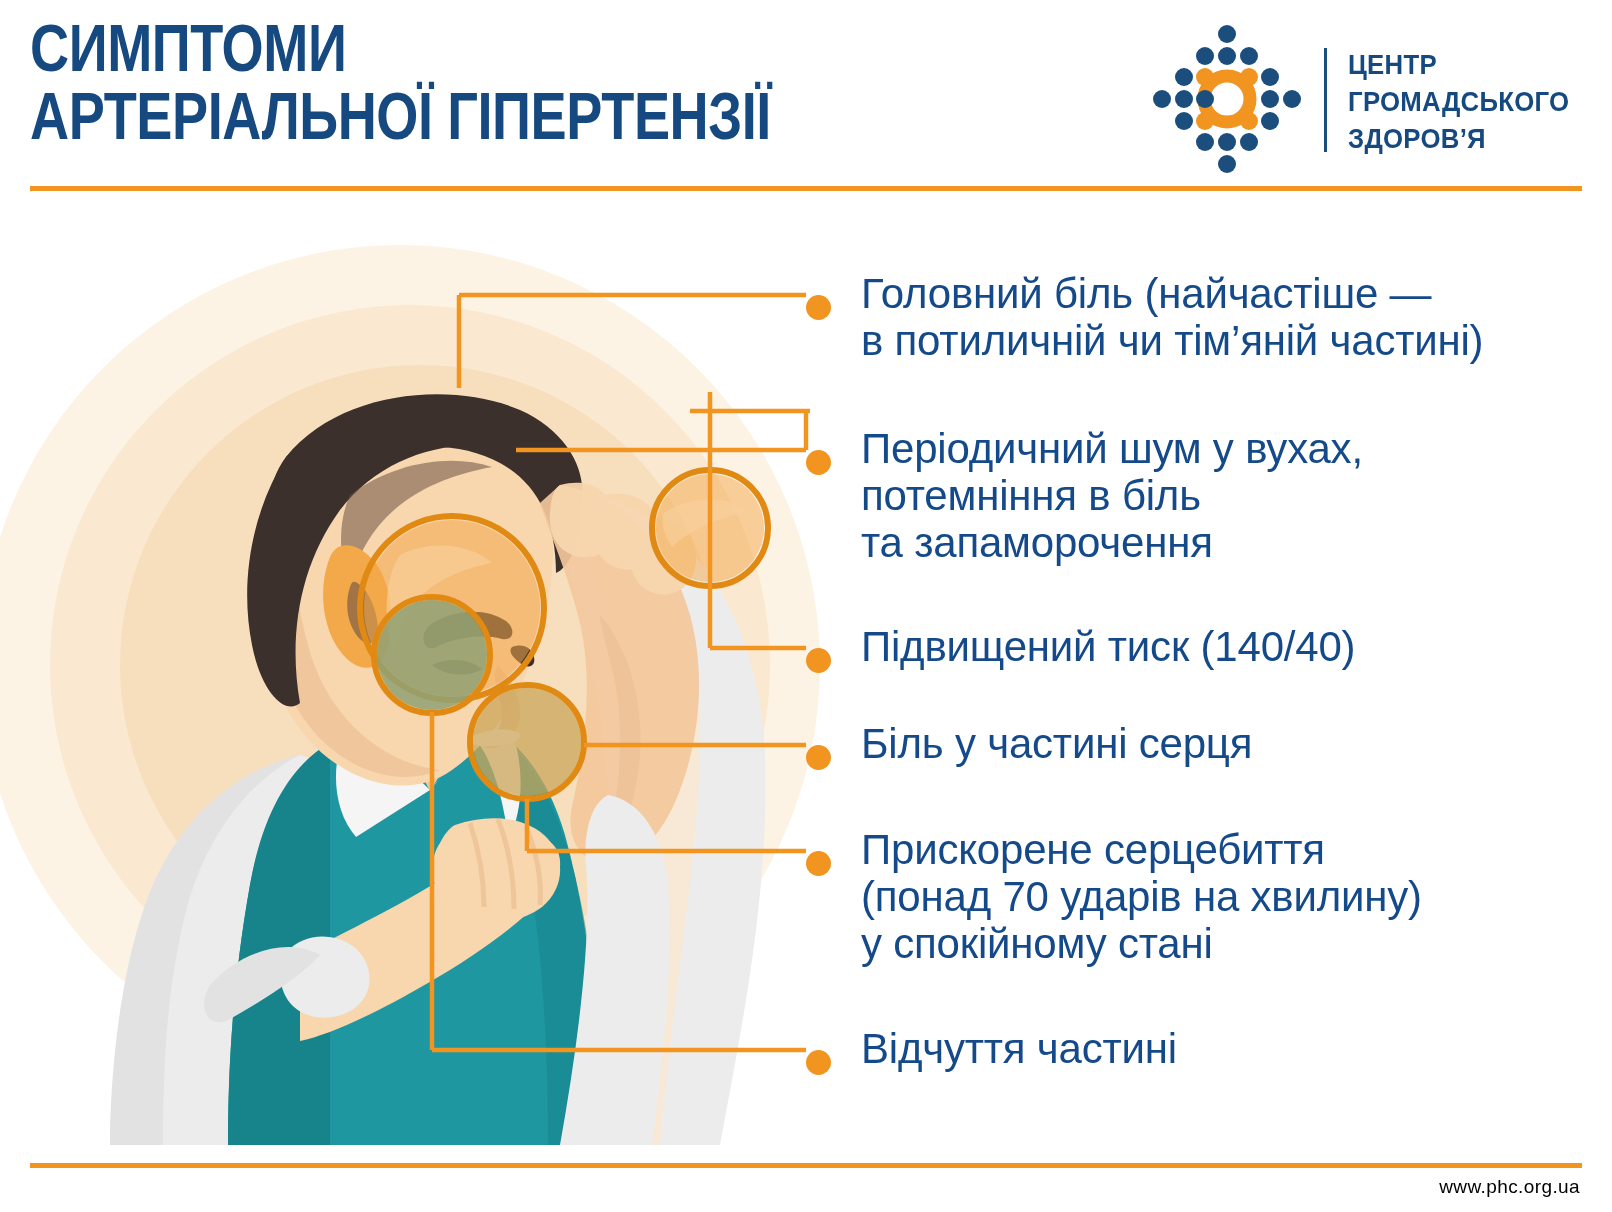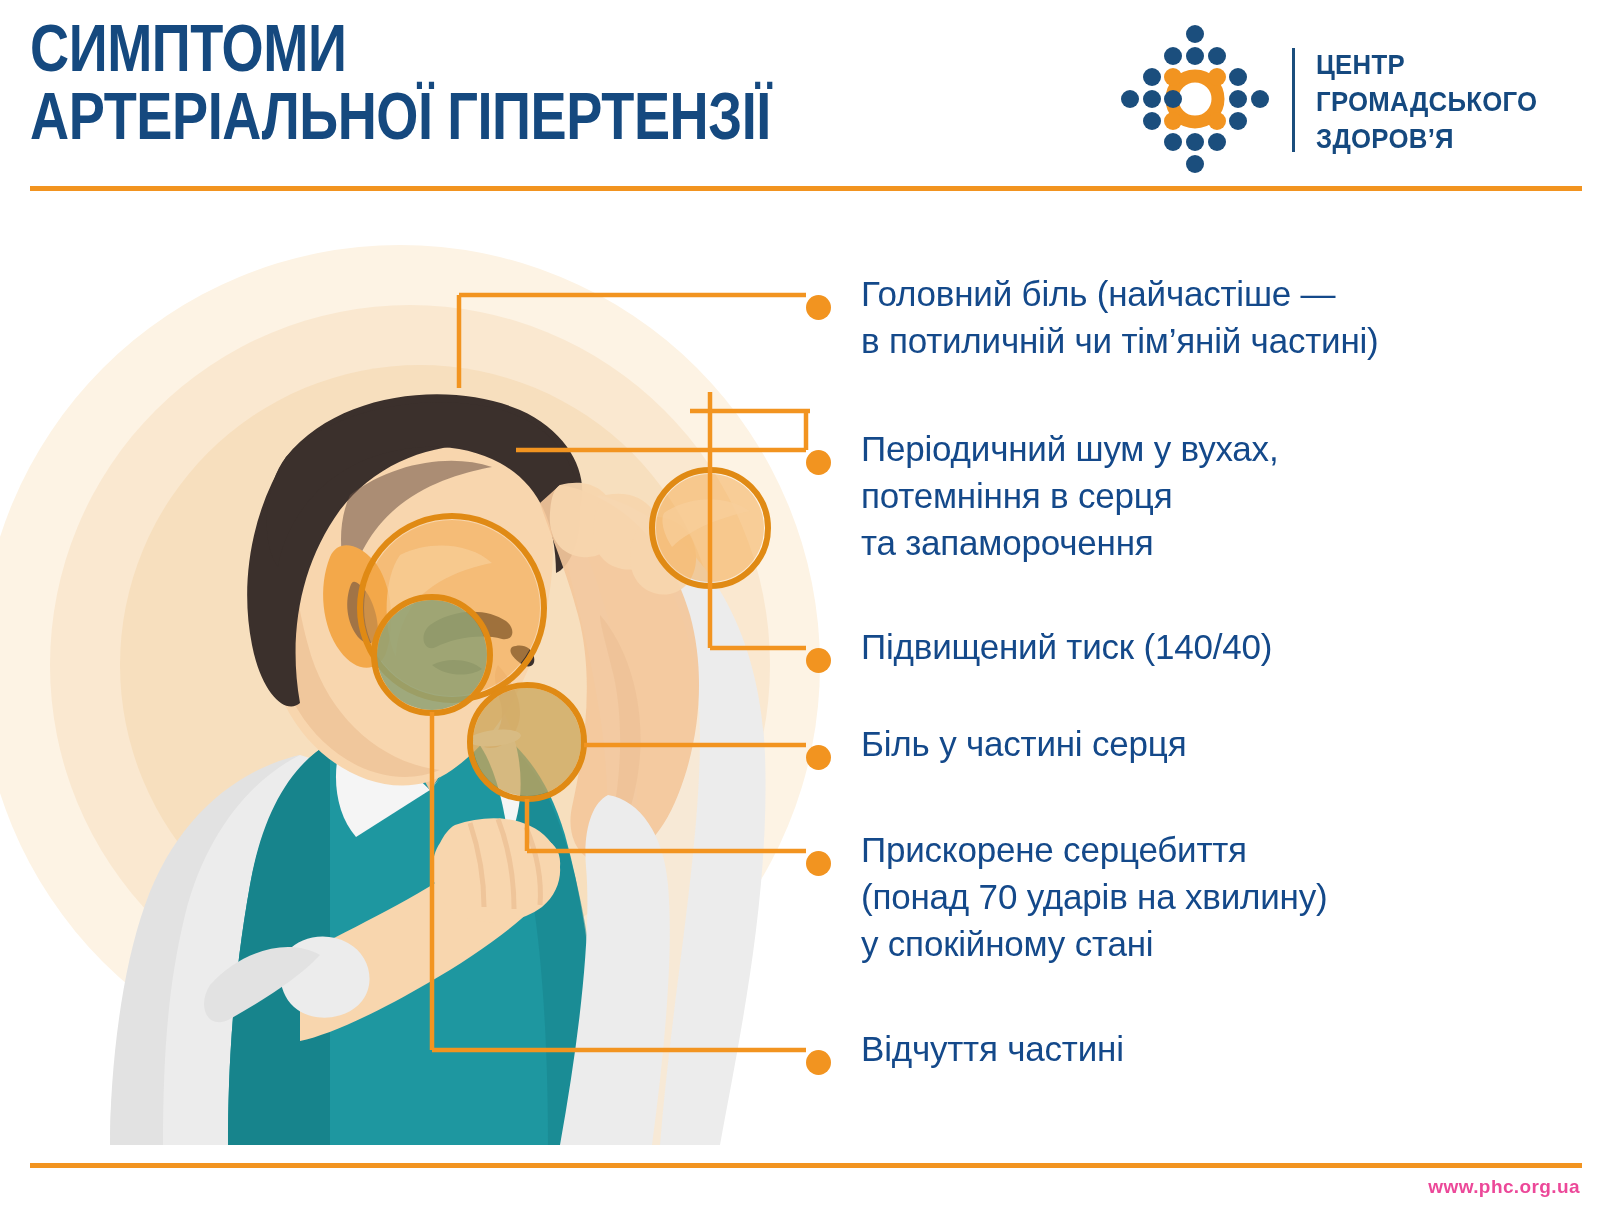--- a/index.html
+++ b/index.html
@@ -39,21 +39,21 @@
   #header-rule{
     position:absolute;
     left:30px; top:186px;
     width:1552px; height:5px;
     background:#F29420;
   }
 
   
   #logo{
     position:absolute;
-    left:1120px; top:24px;
+    left:1152px; top:24px;
     width:440px; height:150px;
   }
   #logo-mark{
     position:absolute;
     left:0; top:0;
     width:150px; height:150px;
   }
   #logo-divider{
     position:absolute;
     left:172px; top:24px;
@@ -95,21 +95,21 @@
     left:0; top:0;
     width:25px; height:25px;
     border-radius:50%;
     background:#F29420;
   }
   .sym .label{
     position:absolute;
     left:55px;
     top:-25px;
     color:#14498A;
-    font-size:35px;
+    font-size:42px;
     line-height:47px;
     font-weight:normal;
     letter-spacing:-0.2px;
     white-space:pre-line;
     width:740px;
   }
 
   
   #connectors{
     position:absolute;
@@ -121,24 +121,23 @@
   
   #footer-rule{
     position:absolute;
     left:30px; top:1163px;
     width:1552px; height:5px;
     background:#F29420;
   }
   #footer-url{
     position:absolute;
     right:32px; top:1176px;
-    color:#ec4899;
+    color:#000000;
     font-size:19px;
     letter-spacing:0.4px;
-    font-weight:bold;
   }
 </style>
 </head>
 <body>
 
 <div id="page">
 
   <div id="header">
     <div id="title">СИМПТОМИ
 АРТЕРІАЛЬНОЇ ГІПЕРТЕНЗІЇ</div>
@@ -329,21 +328,21 @@
 
     <div class="sym" style="top:100px;">
       <span class="bullet"></span>
       <span class="label">Головний біль (найчастіше —
 в потиличній чи тім’яній частині)</span>
     </div>
 
     <div class="sym" style="top:255px;">
       <span class="bullet"></span>
       <span class="label">Періодичний шум у вухах,
-потемніння в серця
+потемніння в біль
 та запаморочення</span>
     </div>
 
     <div class="sym" style="top:453px;">
       <span class="bullet"></span>
       <span class="label">Підвищений тиск (140/40)</span>
     </div>
 
     <div class="sym" style="top:550px;">
       <span class="bullet"></span>

